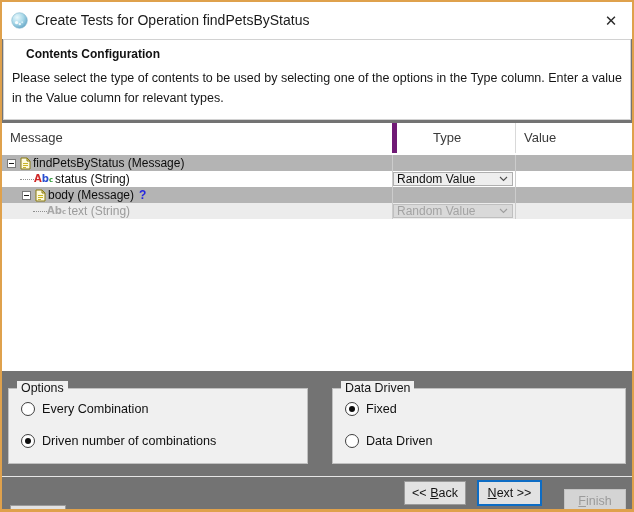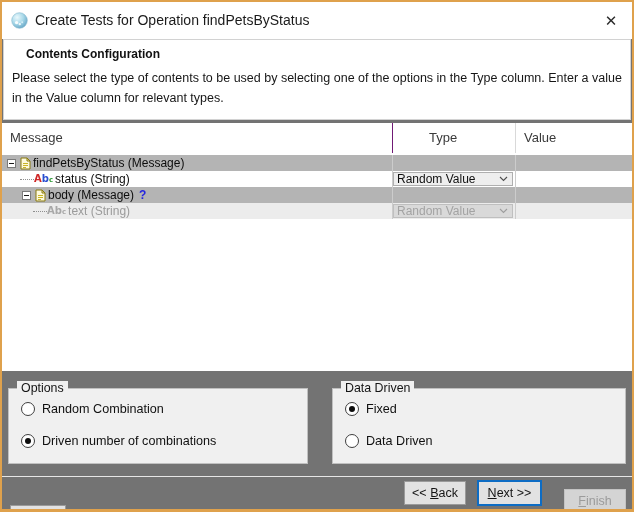--- a/index.html
+++ b/index.html
@@ -23,21 +23,21 @@
   .header-panel { position:absolute; left:1px; top:37px; width:628px; height:81px;
                   background:#ffffff; border:1px solid #d2d2d2; }
   .hp-title { position:absolute; left:22px; top:7px; font-size:12px; font-weight:bold; color:#111; }
   .hp-desc { position:absolute; left:8px; top:28px; font-size:12.5px; color:#161616; line-height:20px; white-space:nowrap; }
 
   
   .ttable { position:absolute; left:0; top:121px; width:630px; height:248px; background:#ffffff; }
   .thead { position:absolute; left:0; top:0; width:630px; height:30px; display:flex; }
   .th { font-size:13px; color:#3a3a3a; line-height:30px; padding-left:8px; }
   .th-message { width:390px; }
-  .th-type  { width:123px; border-left:1px solid #701a75;padding-left:36px; }
+  .th-type  { width:123px; border-left:5px solid #701a75;padding-left:36px; }
   .th-value { width:117px; border-left:1px solid #d9d9d9; }
 
   .trow { position:absolute; left:0; width:630px; height:16px; display:flex; }
   .trow.selected { background:#b4b4b4; }
   .trow.dim { background:#ececec; }
   .trow.dim .row-label { color:#9b9b9b; }
   .cell-msg { width:390px; display:flex; align-items:center; overflow:hidden; }
   .cell-type { width:123px; border-left:1px solid #cccccc; display:flex; align-items:center; }
   .cell-value { width:117px; border-left:1px solid #cccccc; }
 
@@ -203,21 +203,21 @@
         </div>
       </div>
       <div class="cell-value"></div>
     </div>
   </div>
 
   <div class="groupbox gb-options">
     <span class="gb-label">Options</span>
     <div class="radio-row r1">
       <span class="radio"></span>
-      <span class="radio-label">Random Combination</span>
+      <span class="radio-label">Every Combination</span>
     </div>
     <div class="radio-row r2">
       <span class="radio checked"></span>
       <span class="radio-label">Driven number of combinations</span>
     </div>
   </div>
 
   <div class="groupbox gb-datadriven">
     <span class="gb-label">Data Driven</span>
     <div class="radio-row r1">

